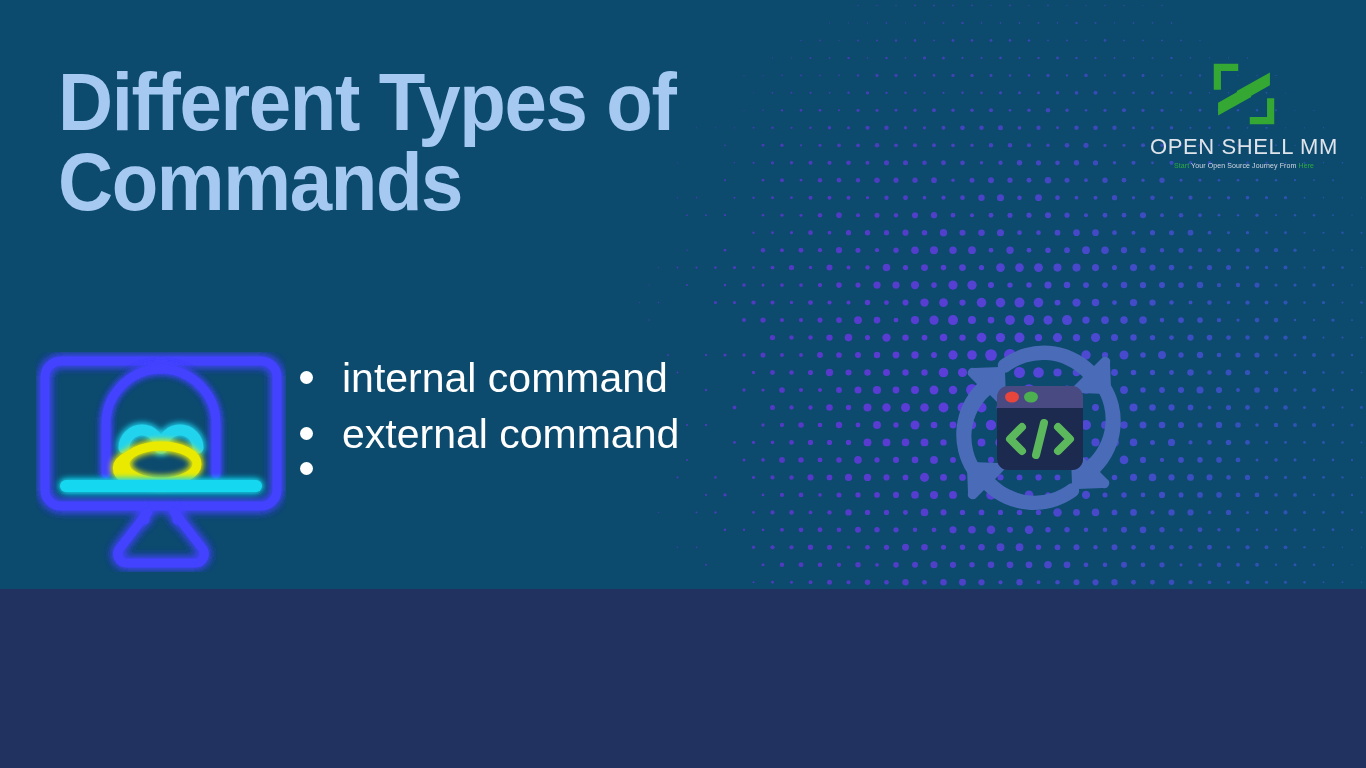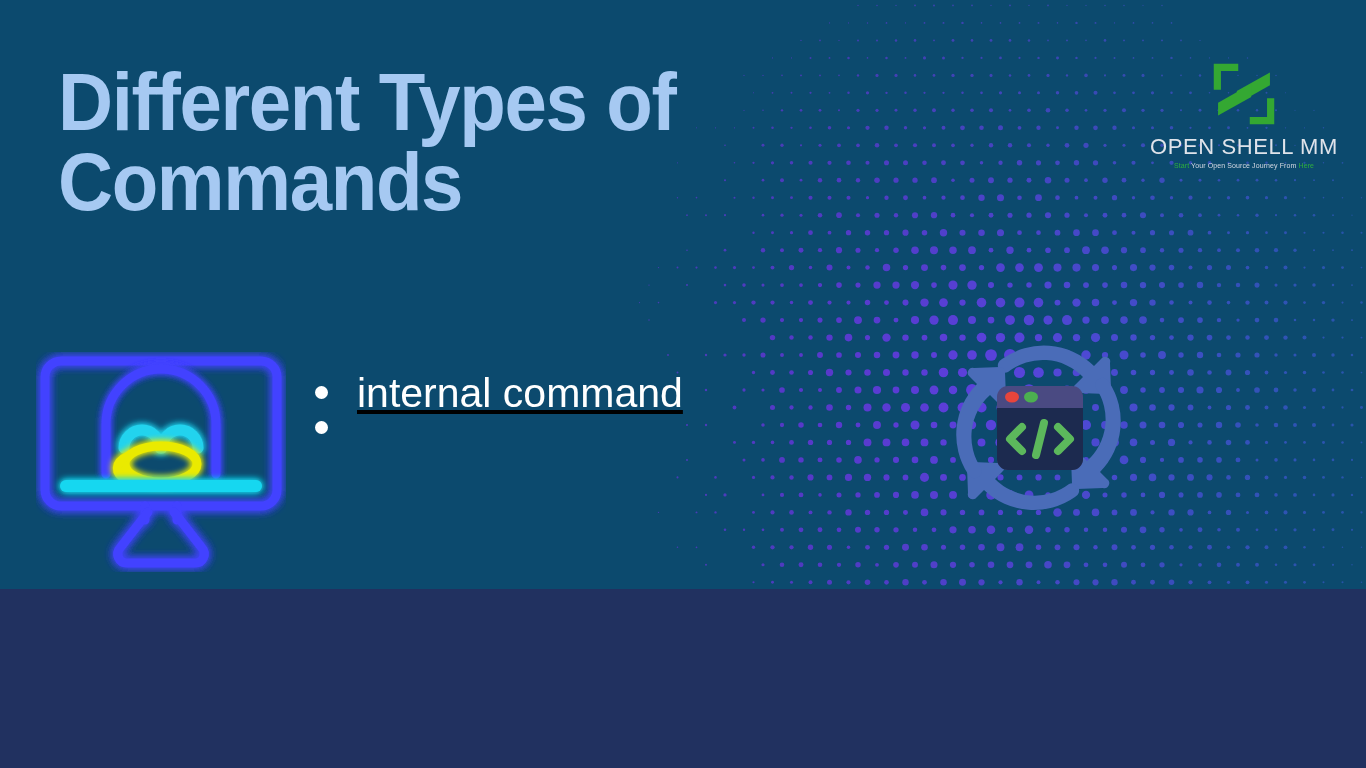--- a/index.html
+++ b/index.html
@@ -50,24 +50,23 @@
     white-space: nowrap;
     transform: scaleX(0.93);
     transform-origin: left center;
   }
 
   
   #bullet-list {
     position: absolute;
     left: 300px;
     top: 358px;
-    margin: 15px;
+    margin: 0;
     padding: 0;
     list-style: none;
-    text-decoration: underline;
   }
   .bullet-row {
     display: flex;
     align-items: baseline;
     height: 56px;
   }
   .bullet-dot {
     width: 13px;
     height: 13px;
     border-radius: 50%;
@@ -1555,20 +1554,24 @@
     <div class="title-line">Commands</div>
   </div>
 
   <ul id="bullet-list">
     <li class="bullet-row">
       <span class="bullet-dot"></span>
       <span class="bullet-text">internal command</span>
     </li>
     <li class="bullet-row">
       <span class="bullet-dot"></span>
+      <span class="bullet-text">external command</span>
+    </li>
+    <li class="bullet-row">
+      <span class="bullet-dot"></span>
     </li>
   </ul>
 
   <div id="brand">
     <svg id="brand-mark" viewBox="0 0 100 100" width="86" height="72" aria-hidden="true">
       <g fill="#34a832">
 
         <path d="M8 8 h34 v10 H18 v26 H8 Z"></path>
 
         <path d="M92 92 h-34 v-10 h24 v-26 h10 Z"></path>

